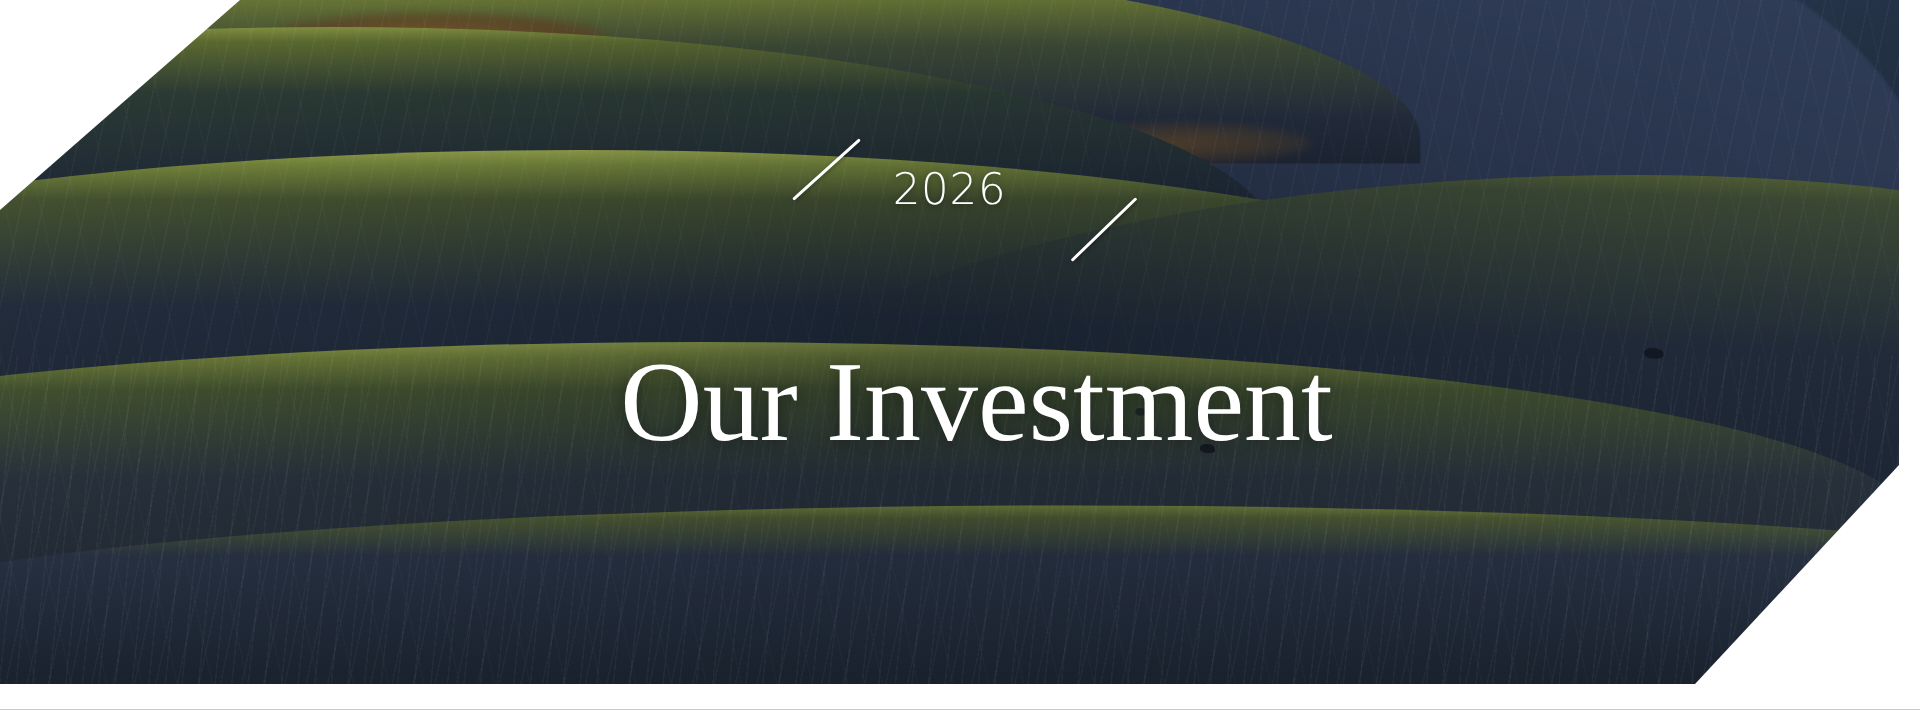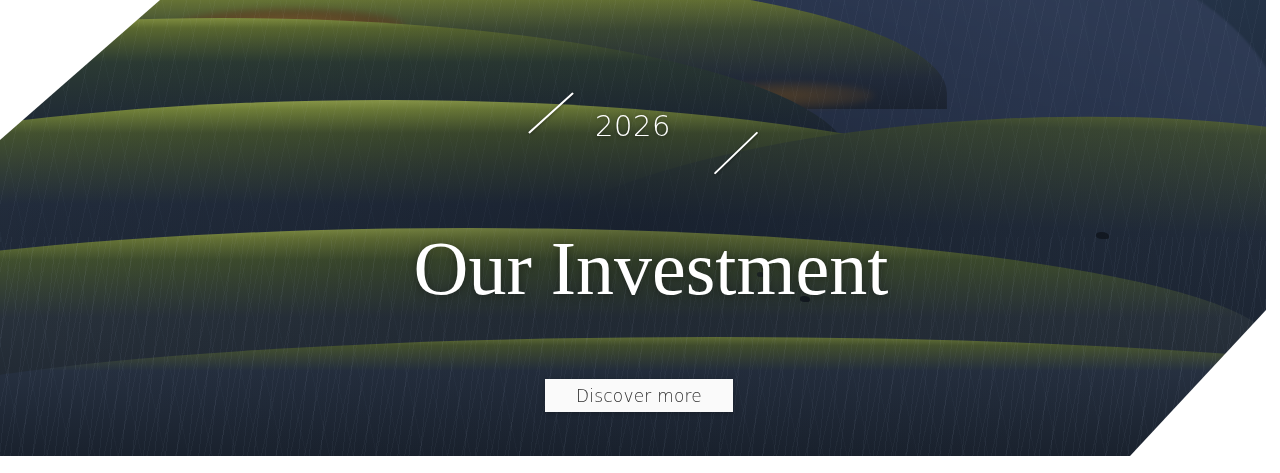--- a/index.html
+++ b/index.html
@@ -304,17 +304,16 @@
 
       <div class="slash slash-left"></div>
       <div class="slash slash-right"></div>
 
       <div class="year">2026</div>
 
       <h1 class="headline">
         <span class="ln">Our Investment</span>
       </h1>
 
-      <button class="cta">Discover more</button>
 
     </div>
   </div>
 </div>
 
 </body></html>

